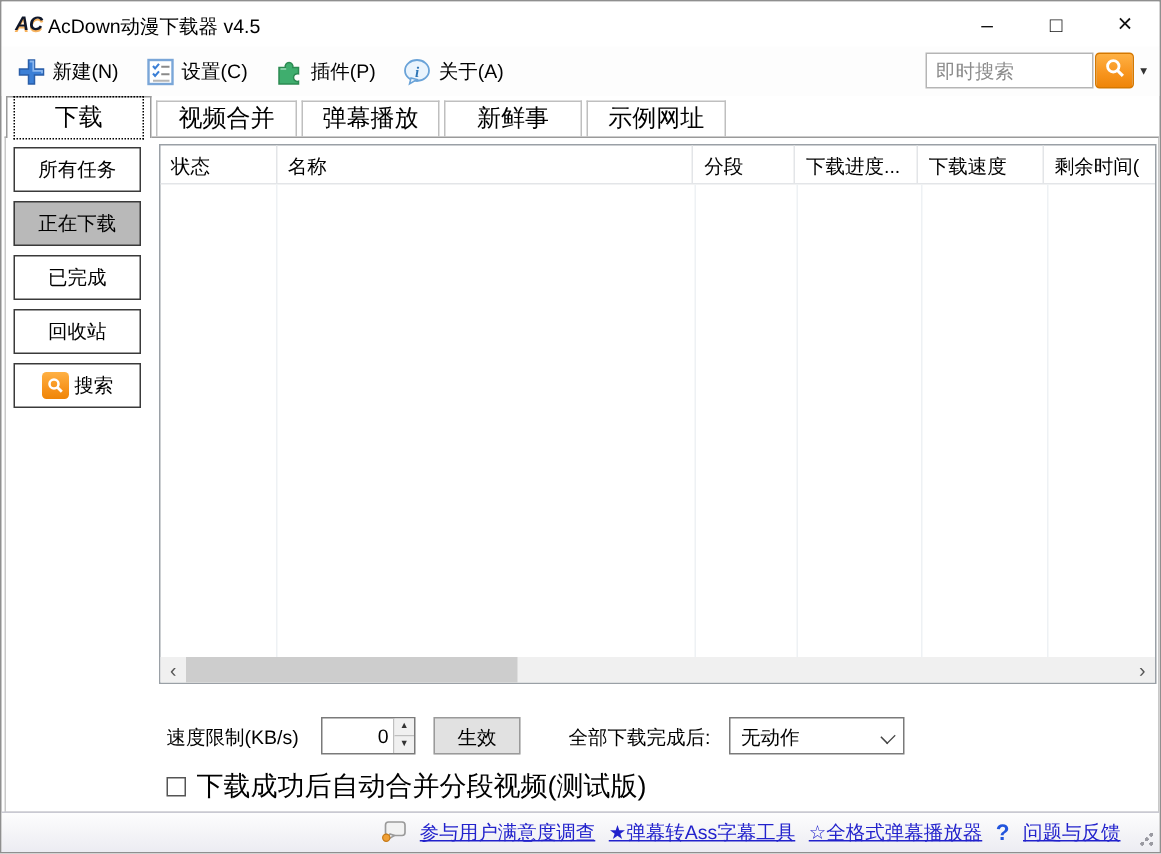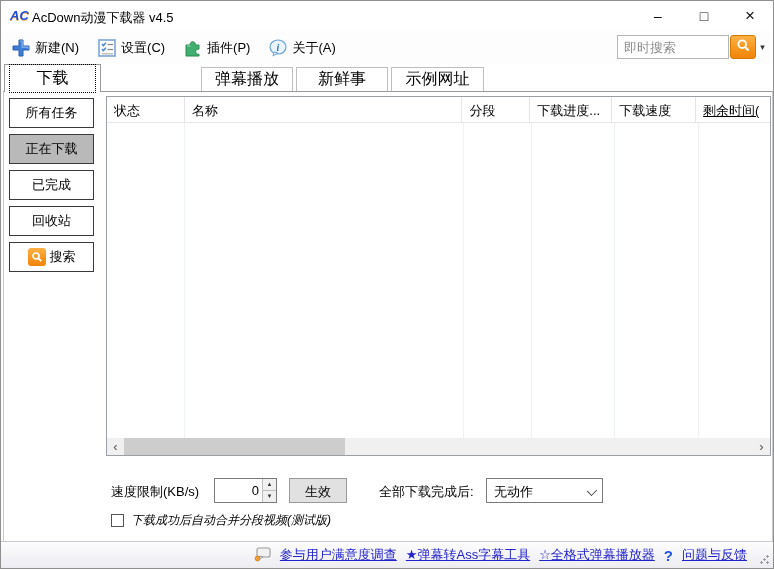--- a/index.html
+++ b/index.html
@@ -8,21 +8,21 @@
   .window {
     position: relative; width: 774px; height: 569px;
     background:#fff; border:1px solid #8f8f8f; overflow:hidden;
     font-size:13px; color:#000;
   }
   
   .titlebar { position:absolute; left:0; top:0; width:100%; height:30px; background:#fff; }
   .app-logo {
     position:absolute; left:9px; top:7px; width:18px; height:16px;
     font-weight:bold; font-style:italic; font-size:13px; line-height:16px; text-align:center;
-    color:#1d4ed8; text-shadow:0 1px 0 #f7b25e;
+    color:#0f172a; text-shadow:0 1px 0 #f7b25e;
   }
   .app-title { position:absolute; left:31px; top:8px; font-size:13px; }
   .win-controls { position:absolute; right:0; top:0; height:30px; display:flex; }
   .win-btn { width:46px; height:30px; display:flex; align-items:center; justify-content:center; font-size:14px; color:#111; cursor:default; }
   .win-btn.close { font-size:17px; }
   
   .toolbar { position:absolute; left:0; top:30px; width:100%; height:33px; background:#fdfdfd; display:flex; align-items:center; }
   .tb-btn { display:flex; align-items:center; gap:4px; padding:4px 7px; margin-left:2px; border:1px solid transparent; border-radius:2px; }
   .tb-btn .ico { width:20px; height:20px; display:inline-block; }
   .tb-search { position:absolute; right:4px; top:4px; display:flex; align-items:center; }
@@ -63,21 +63,21 @@
   .spin-btn { flex:1; font-size:6px; line-height:10px; text-align:center; color:#333; background:#f0f0f0; }
   .spin-btn:first-child { border-bottom:1px solid #bfbfbf; }
   .apply-btn { position:absolute; left:288px; top:477px; width:58px; height:25px; background:#e1e1e1; border:1px solid #9a9a9a;
     font-size:13px; text-align:center; padding-top:4px; }
   .combo { position:absolute; left:485px; top:477px; width:117px; height:25px; border:1px solid #7a7a7a; background:#fff; }
   .combo-text { position:absolute; left:7px; top:4px; font-size:13px; }
   .combo-chev { position:absolute; right:6px; top:8px; width:8px; height:8px; }
   .combo-chev::before { content:""; position:absolute; left:0; top:0; width:7px; height:7px; border-left:1.4px solid #444; border-bottom:1.4px solid #444; transform:rotate(-45deg) scale(1,.8); }
   .chk-row { position:absolute; left:110px; top:511px; display:flex; align-items:center; gap:7px; }
   .chk-box { width:13px; height:13px; border:1px solid #555; background:#fff; }
-  .chk-label { font-size:12px;font-style:italic; }
+  .chk-label { font-size:18px; }
   
   .statusbar { position:absolute; left:0; bottom:0; width:100%; height:27px;
     background:linear-gradient(#fdfdfd,#ececf2); border-top:1px solid #c9c9d2;
     display:flex; align-items:center; justify-content:flex-end; gap:9px; padding-right:26px; font-size:13px; }
   .status-link { color:#2222cc; text-decoration:underline; white-space:nowrap; }
   .help-q { color:#2255dd; font-weight:bold; font-size:15px; text-decoration:none; }
   .grip { position:absolute; right:4px; bottom:4px; width:9px; height:9px;
     background:
       radial-gradient(circle at 7.5px 1.5px,#9a9aa2 1.2px,transparent 1.4px),
       radial-gradient(circle at 7.5px 7.5px,#9a9aa2 1.2px,transparent 1.4px),
@@ -159,20 +159,23 @@
         </span>
       </div>
       <div class="search-dd"><span>▾</span></div>
     </div>
   </div>
 
   <div class="tabstrip">
     <div class="tab active" style="left:3px; width:97px;">
       <span class="focusbox">下载</span>
     </div>
+    <div class="tab" style="left:103px; width:94px;">
+        <span>视频合并</span>
+      </div>
     <div class="tab" style="left:200px; width:92px;">
         <span>弹幕播放</span>
       </div>
     <div class="tab" style="left:295px; width:92px;">
         <span>新鲜事</span>
       </div>
     <div class="tab" style="left:390px; width:93px;">
         <span>示例网址</span>
       </div>
   </div>
@@ -201,21 +204,21 @@
     <span>搜索</span>
   </div>
 
   <div class="grid">
     <div class="grid-header">
       <div class="grid-th" style="width:78px;">状态</div>
       <div class="grid-th" style="width:278px;">名称</div>
       <div class="grid-th" style="width:68px;">分段</div>
       <div class="grid-th" style="width:82px;">下载进度...</div>
       <div class="grid-th" style="width:84px;">下载速度</div>
-      <div class="grid-th" style="width:74px; border-right:none;text-decoration:underline;">剩余时间(</div>
+      <div class="grid-th" style="width:74px; border-right:none;">剩余时间(</div>
     </div>
     <div class="grid-body">
       <div class="gridline" style="left:77px;"></div>
       <div class="gridline" style="left:356px;"></div>
       <div class="gridline" style="left:424px;"></div>
       <div class="gridline" style="left:507px;"></div>
       <div class="gridline" style="left:591px;"></div>
     </div>
     <div class="hscroll">
       <div class="hs-arrow">

